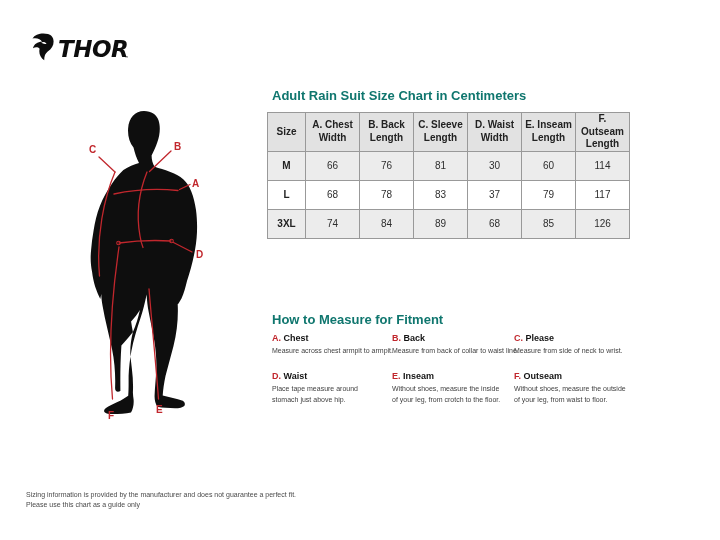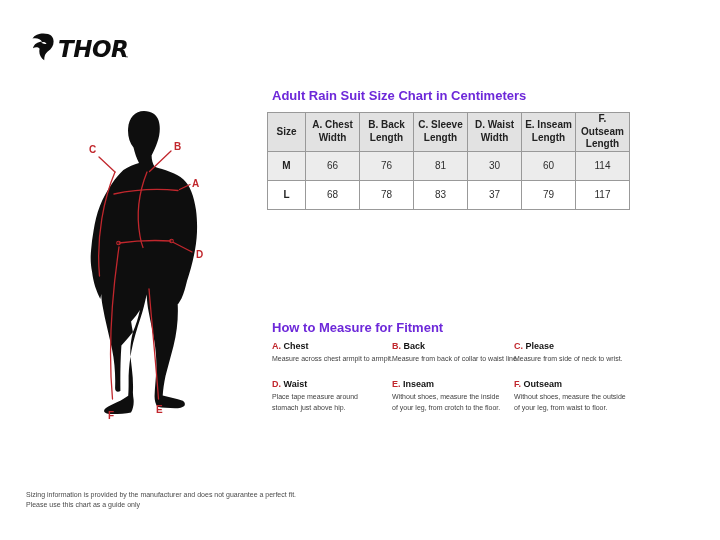--- a/index.html
+++ b/index.html
@@ -15,23 +15,23 @@
   #logo text{font-family:"DejaVu Sans","Liberation Sans",sans-serif;}
 
   
   #figure{left:60px;top:100px;width:170px;height:330px;}
   .silhouette{fill:var(--ink);}
   .red-line{stroke:var(--accent);stroke-width:1.3;fill:none;stroke-linecap:round;}
   .red-ring{stroke:var(--accent);stroke-width:1.1;fill:none;}
   .red-label{fill:var(--accent);font:bold 10px "Liberation Sans",sans-serif;}
 
   
-  .section-title{font-size:13px;font-weight:bold;color:#6d28d9;letter-spacing:0;}
+  .section-title{font-size:13px;font-weight:bold;color:#0f766e;letter-spacing:0;}
   #chart-title{left:272px;top:88px;}
-  #measure-section{left:272px;top:320px;width:370px;height:120px;}
+  #measure-section{left:272px;top:312px;width:370px;height:120px;}
 
   
   #size-table{position:absolute;left:267px;top:112px;border-collapse:collapse;table-layout:fixed;}
   #size-table th,#size-table td{border:1px solid var(--border);text-align:center;
     vertical-align:middle;color:#2e2e2e;}
   #size-table th{width:54px;height:36px;font-size:10px;font-weight:bold;
     background:var(--th-bg);white-space:pre-line;line-height:1.25;color:#222;}
   #size-table th:first-child{width:38px;margin-left:44px;}
   #size-table td{height:29px;font-size:10px;background:#ffffff;}
   #size-table tr.alt td{background:var(--alt-bg);}
@@ -184,20 +184,29 @@
       </tr>
       <tr>
         <td class="size-cell">L</td>
         <td>68</td>
         <td>78</td>
         <td>83</td>
         <td>37</td>
         <td>79</td>
         <td>117</td>
       </tr>
+      <tr class="alt">
+        <td class="size-cell">3XL</td>
+        <td>74</td>
+        <td>84</td>
+        <td>89</td>
+        <td>68</td>
+        <td>85</td>
+        <td>126</td>
+      </tr>
     </tbody>
   </table>
 
 <div id="measure-section" class="abs">
   <div class="section-title">How to Measure for Fitment</div>
   <div id="measure-items">
       <div class="measure-item" style="left: 0px; top: 21px;">
         <div class="m-label"><span class="m-letter">A.</span><span class="m-name"> Chest</span></div>
         <div class="m-desc">Measure across chest armpit to armpit.</div>
       </div>

